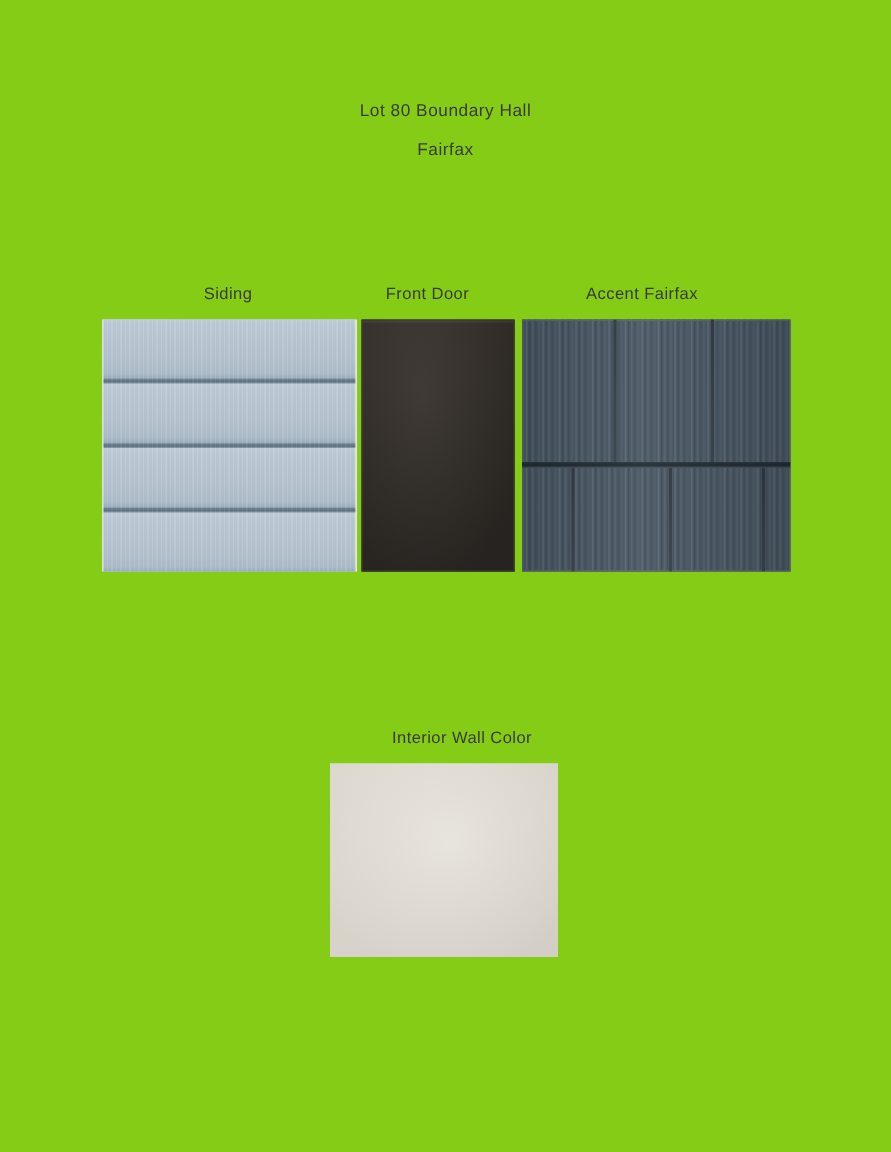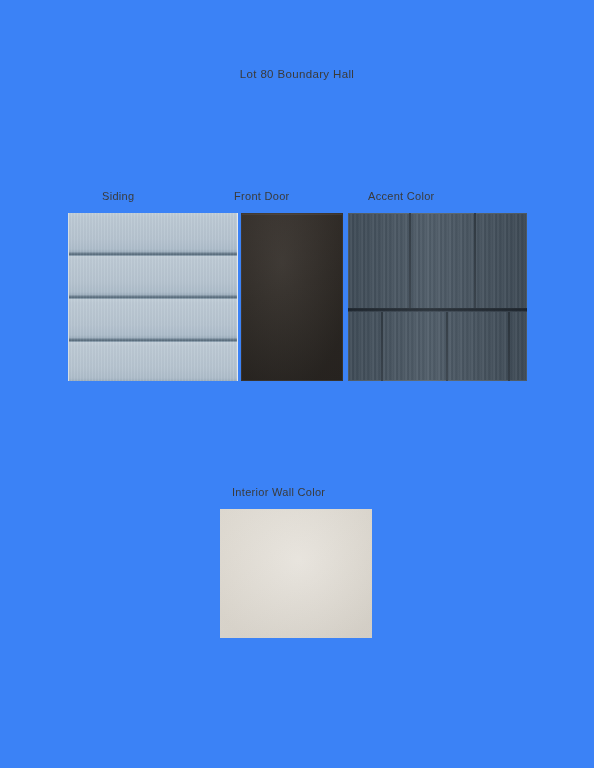--- a/index.html
+++ b/index.html
@@ -34,20 +34,21 @@
   #title-line1 { top: 68px; }
   #title-line2 { top: 94px; }
 
   
   .swatch-label {
     position: absolute;
     color: #3a3a3a;
     font-family: "Liberation Sans", sans-serif;
     font-size: 11px;
     letter-spacing: 0.3px;
+    text-align: center;
     white-space: nowrap;
     font-weight: 400;
   }
   #label-siding        { top: 190px; left: 102px; width: 100px; }
   #label-front-door    { top: 190px; left: 234px; width: 102px; }
   #label-accent-siding { top: 190px; left: 368px; width: 120px; }
   #label-interior      { top: 486px; left: 232px; width: 152px; }
 
   
   #swatch-row {
@@ -170,27 +171,28 @@
     content: "";
     position: absolute;
     inset: 0;
     background: radial-gradient(ellipse at 52% 40%, rgba(255,255,255,0.28), rgba(0,0,0,0.03) 85%);
     pointer-events: none;
   }
 </style>
 </head>
 <body>
 
-<div id="page" style="background: #3b82f6;">
+<div id="page" style="background: #84cc16;">
 
   <div class="doc-title" id="title-line1">Lot 80 Boundary Hall</div>
+  <div class="doc-title" id="title-line2">Fairfax</div>
 
   <div class="swatch-label" id="label-siding">Siding</div>
   <div class="swatch-label" id="label-front-door">Front Door</div>
-  <div class="swatch-label" id="label-accent-siding">Accent Color</div>
+  <div class="swatch-label" id="label-accent-siding">Accent Fairfax</div>
 
   <div id="swatch-row">
 
     <div class="swatch" id="swatch-siding" style="background-color: rgb(184, 198, 210);"></div>
 
     <div class="swatch" id="swatch-front-door" style="background-color: rgb(51, 46, 41);"></div>
 
     <div class="swatch" id="swatch-accent-siding" style="background-color: rgb(74, 87, 99);">
       <div class="shake-seam upper" style="left:61px;"></div>
       <div class="shake-seam upper" style="left:126px;"></div>

